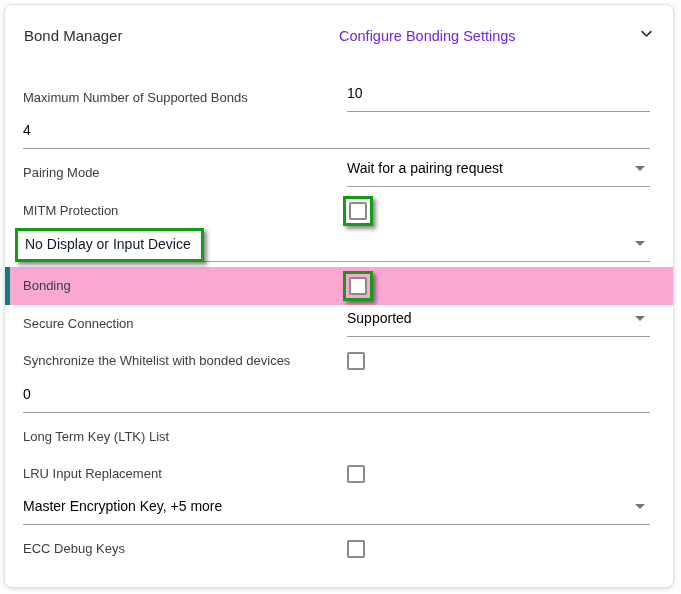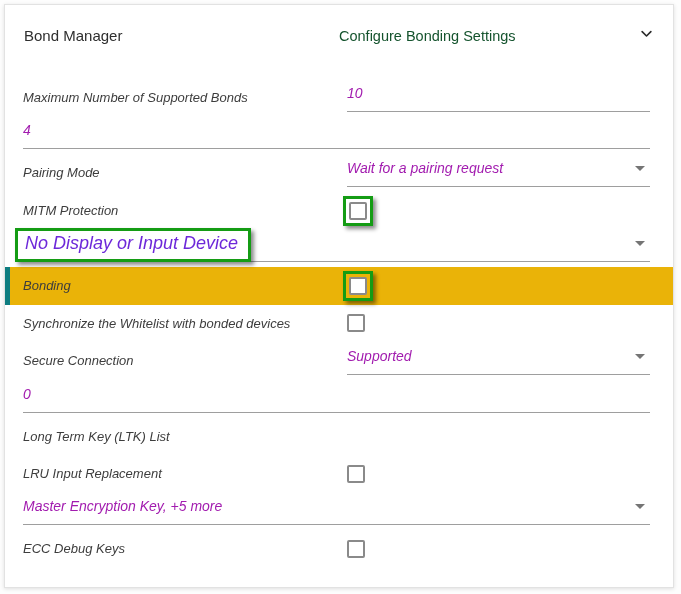--- a/index.html
+++ b/index.html
@@ -1,49 +1,49 @@
 <!DOCTYPE html>
 <html style="--green: #149c14; --teal: #0e7d80;"><head>
 <meta charset="utf-8">
 <style>
   html,body{margin:0;padding:0;background:#ffffff;font-family:"Liberation Sans",sans-serif;}
   .stage{position:relative;width:681px;height:594px;background:#fdfdfd;}
   .card{
     position:absolute;left:4px;top:4px;width:670px;height:584px;
-    background:#ffffff;border:1px solid #e2e2e2;border-radius:0;
+    background:#ffffff;border:1px solid #e2e2e2;border-radius:8px;
     box-shadow:0 1px 4px rgba(0,0,0,0.12);
     box-sizing:border-box;overflow:hidden;
   }
   
   .hdr{position:relative;height:50px;}
   .hdr-title{position:absolute;left:19px;top:22px;font-size:15px;color:#2e2e2e;}
-  .hdr-sub{position:absolute;left:334px;top:23px;font-size:14.5px;color:#14532d;text-align:center;}
+  .hdr-sub{position:absolute;left:334px;top:23px;font-size:14.5px;color:#6d28d9;text-align:center;}
   .hdr-chevron{position:absolute;right:17px;top:18px;width:20px;height:20px;cursor:pointer;display:flex;align-items:center;justify-content:center;}
   
   .rows{padding-top:24px;}
-  .setting-row{position:relative;height:37.6px;display:flex;align-items:center;padding:0 23px 0 18px;box-sizing:border-box;font-style:italic;}
-  .setting-row.selected{background:#eab308;align-items:center;}
+  .setting-row{position:relative;height:37.6px;display:flex;align-items:center;padding:0 23px 0 18px;box-sizing:border-box;}
+  .setting-row.selected{background:#f9a8d4;align-items:center;}
   .setting-row.selected::before{
     content:"";position:absolute;left:0;top:0;bottom:0;width:5px;background:var(--teal,#0e7d80);
   }
   .lbl{width:324px;flex:0 0 324px;font-size:13px;color:#3d3d3d;display:flex;align-items:center;}
   .help{display:inline-flex;align-items:center;justify-content:center;width:13px;height:13px;margin-left:5px;
     border:1px solid #8f8f8f;border-radius:50%;color:#8f8f8f;font-size:9px;font-weight:bold;cursor:pointer;flex:0 0 13px;}
   .valcol{flex:1;display:flex;align-items:center;min-width:0;}
   .field{flex:1;height:27px;border-bottom:1px solid #9e9e9e;display:flex;align-items:flex-start;justify-content:space-between;position:relative;}
-  .field .val{font-size:14px;color:#a21caf;line-height:16px;padding-top:1px;white-space:nowrap;}
+  .field .val{font-size:14px;color:#000000;line-height:16px;padding-top:1px;white-space:nowrap;}
   .caret{width:0;height:0;border-left:5px solid transparent;border-right:5px solid transparent;border-top:5px solid #757575;margin-top:7px;margin-right:5px;flex:0 0 auto;}
   .cb{width:14px;height:14px;border:2px solid #8a8a8a;border-radius:2px;background:#fff;display:inline-block;box-sizing:content-box;cursor:pointer;}
   .green-wrap{display:inline-flex;align-items:center;justify-content:center;
     border:3px solid var(--green,#149c14);padding:3px;background:transparent;
     box-shadow:3px 3px 4px rgba(0,0,0,0.45);margin-left:-4px;}
   .green-text{display:inline-block;border:3px solid var(--green,#149c14);
     padding:4px 10px 6px 7px;margin:-6px 0 0 -8px;position:relative;z-index:2;
     box-shadow:3px 3px 4px rgba(0,0,0,0.45);background:transparent;}
-  .green-text .val{font-size:18px;color:#6d28d9;white-space:nowrap;}
+  .green-text .val{font-size:14px;color:#0f172a;white-space:nowrap;}
 </style>
 </head>
 <body>
 
 <div class="stage">
   <div class="card">
 
     <div class="hdr">
       <span class="hdr-title">Bond Manager</span>
       <span class="hdr-sub">Configure Bonding Settings</span>
@@ -106,35 +106,35 @@
             <span>Bonding</span>
           </div>
           <div class="valcol">
             <span class="green-wrap">
               <span class="cb"></span>
             </span>
           </div>
         </div>
         <div class="setting-row">
           <div class="lbl">
-            <span>Synchronize the Whitelist with bonded devices</span>
-          </div>
-          <div class="valcol">
-            <span class="cb"></span>
-          </div>
-        </div>
-        <div class="setting-row">
-          <div class="lbl">
             <span>Secure Connection</span>
           </div>
           <div class="valcol">
             <div class="field">
               <span class="val">Supported</span>
               <span class="caret"></span>
             </div>
+          </div>
+        </div>
+        <div class="setting-row">
+          <div class="lbl">
+            <span>Synchronize the Whitelist with bonded devices</span>
+          </div>
+          <div class="valcol">
+            <span class="cb"></span>
           </div>
         </div>
         <div class="setting-row">
           <div class="valcol">
             <div class="field">
               <span class="val">0</span>
             </div>
           </div>
         </div>
         <div class="setting-row">

